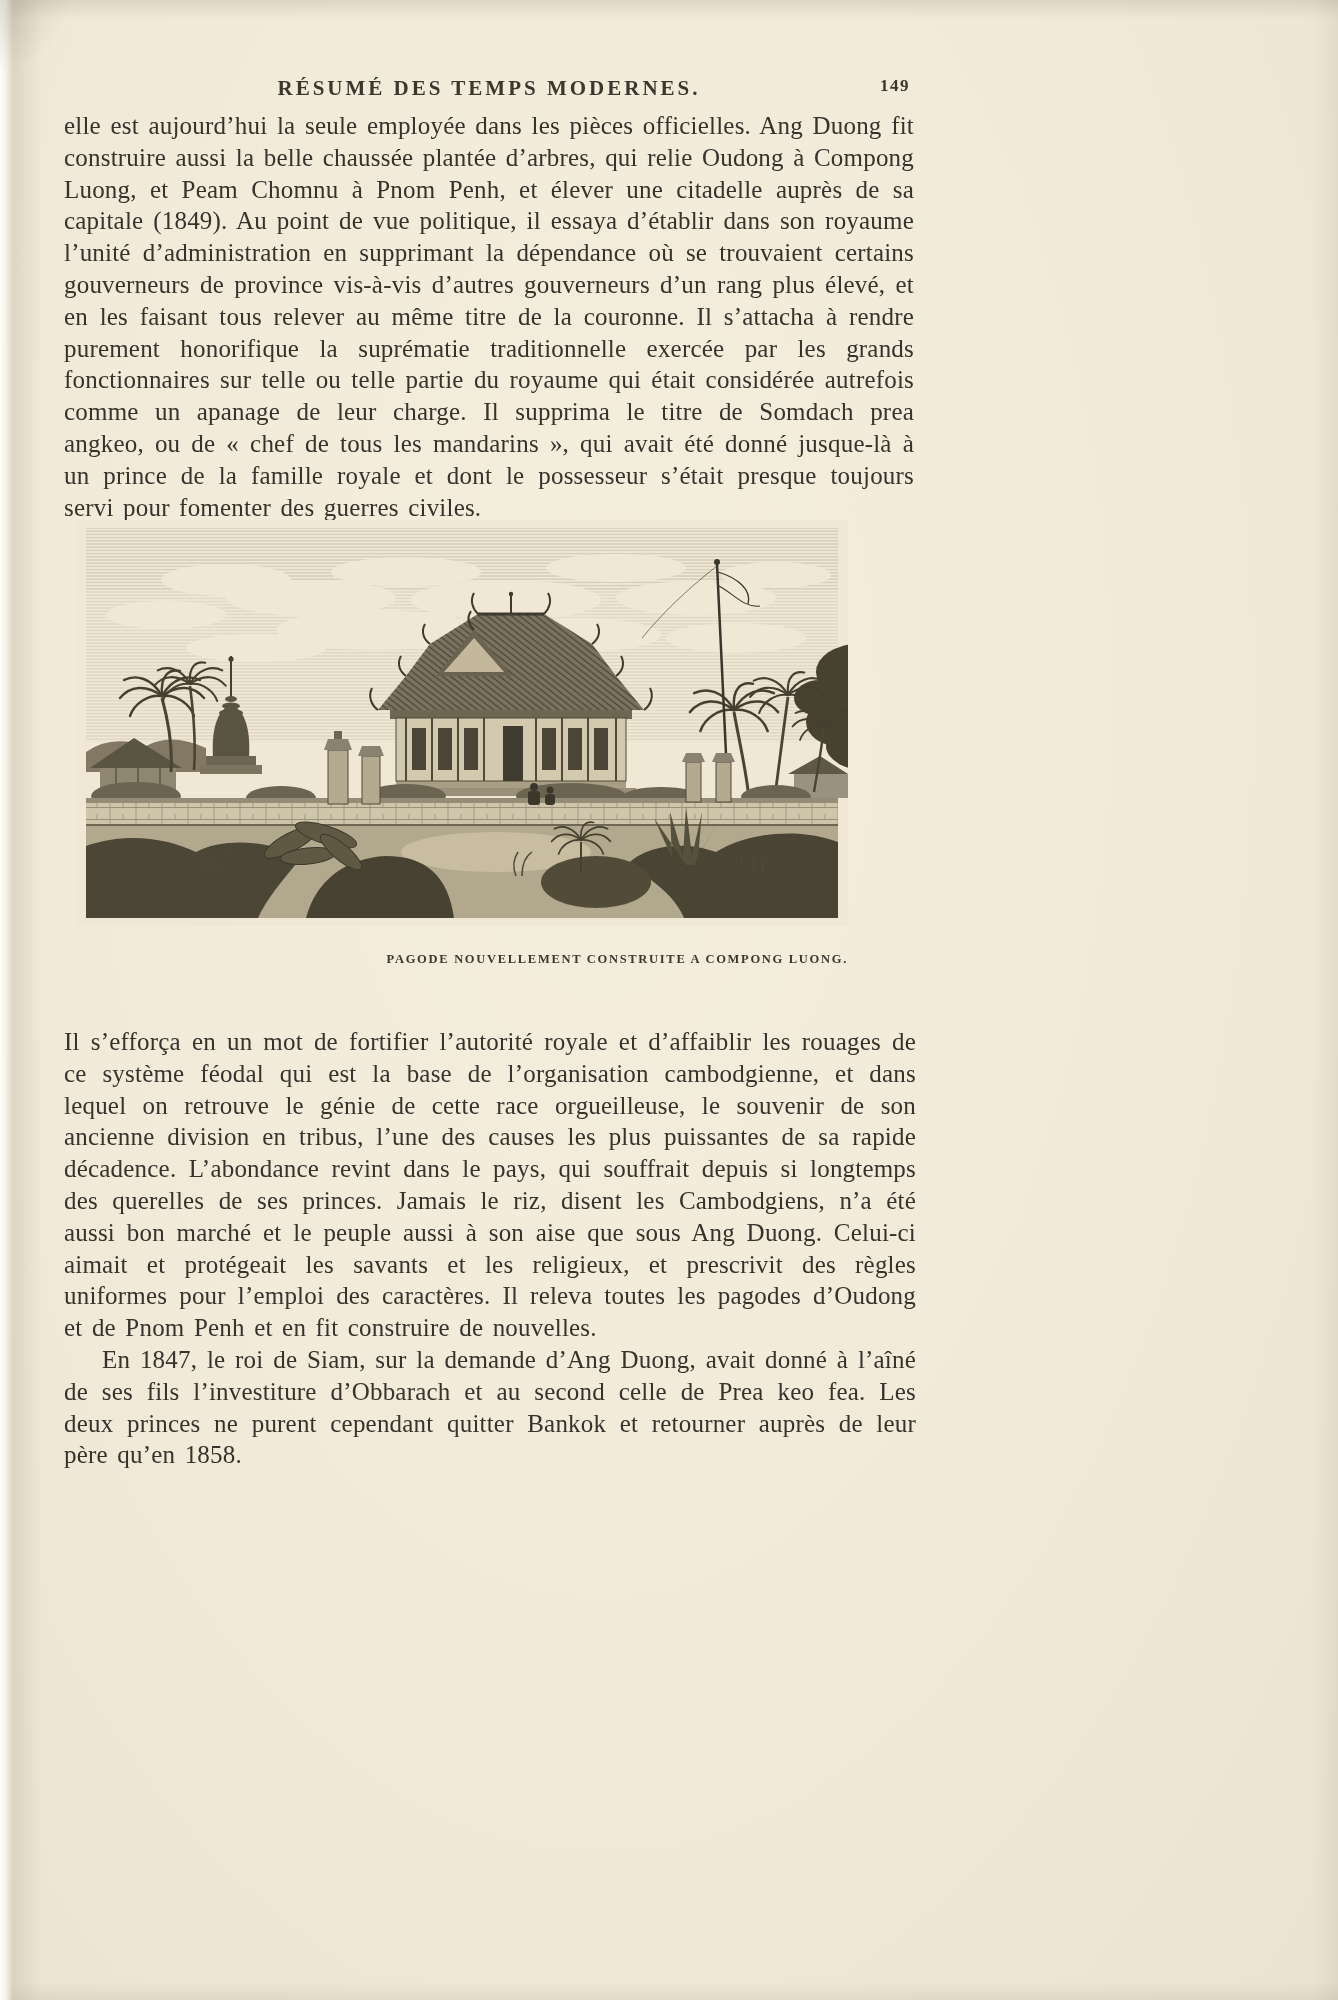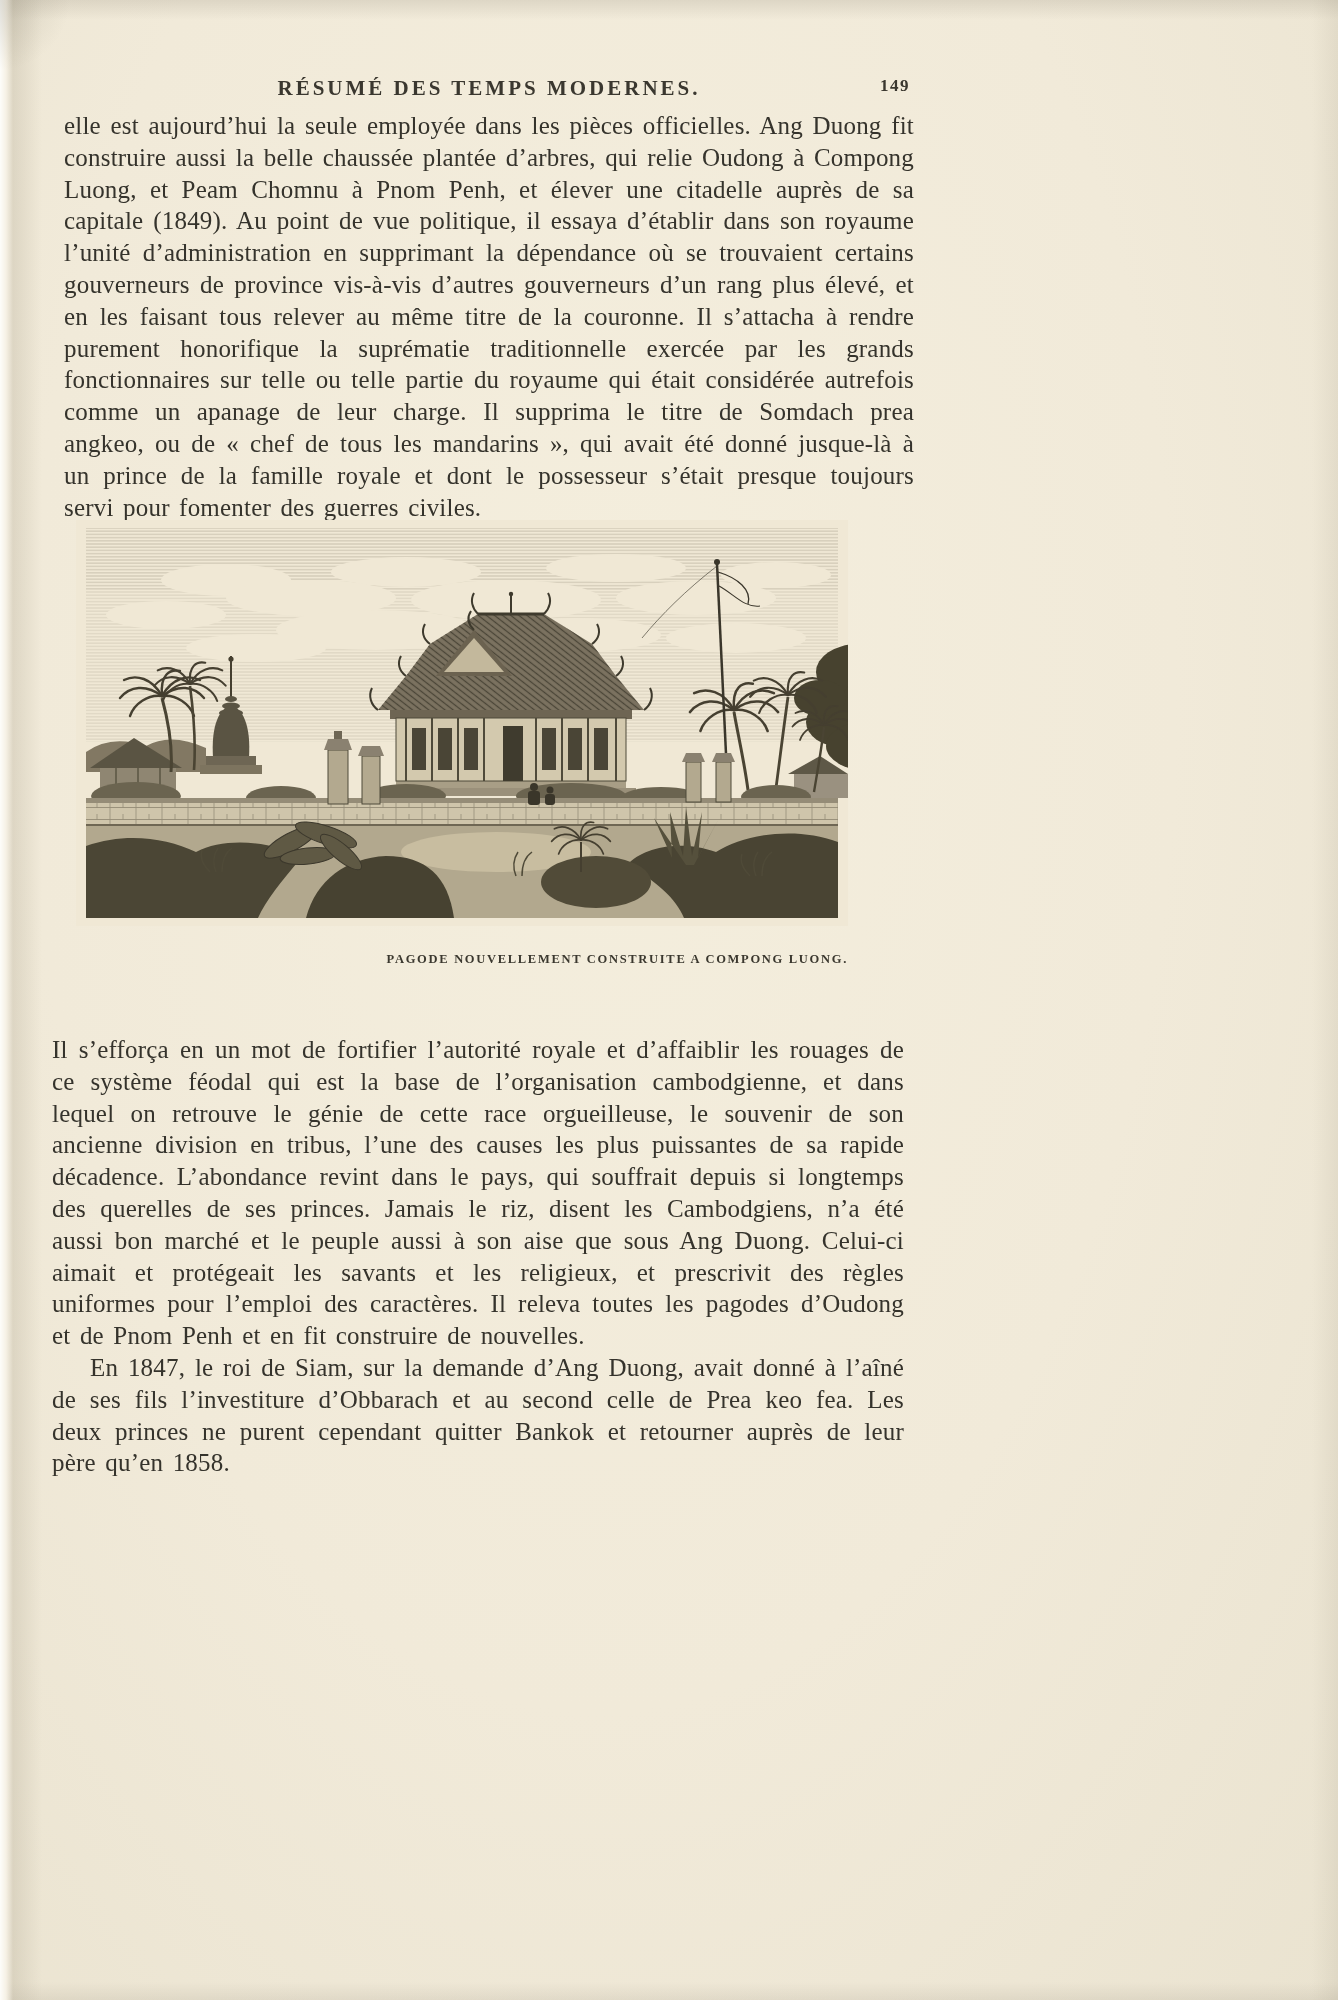--- a/index.html
+++ b/index.html
@@ -30,21 +30,21 @@
     word-spacing: 3px; letter-spacing: .2px; margin: 0; color: #35332c;
   }
   .para-1 { position: absolute; top: 110px; left: 64px; width: 850px; }
   .plate { position: absolute; top: 520px; left: 76px; width: 772px; margin: 0; text-align: right; }
   .engraving { width: 772px; height: 406px; }
   .engraving svg { display: block; }
   .plate-caption {
     margin-top: 26px; font-size: 12.5px; font-weight: bold;
     letter-spacing: 1.7px; color: #3b382f;
   }
-  .lower-text { position: absolute; top: 1026px; left: 52px; width: 852px; margin-top: 8px; }
+  .lower-text { position: absolute; top: 1026px; left: 64px; width: 852px; }
   .indented { text-indent: 38px; }
 </style>
 </head>
 <body>
 
 <div class="page">
   <div class="edge-shade"></div>
 
   <header class="running-head">
     <div class="head-title">RÉSUMÉ DES TEMPS MODERNES.</div>

